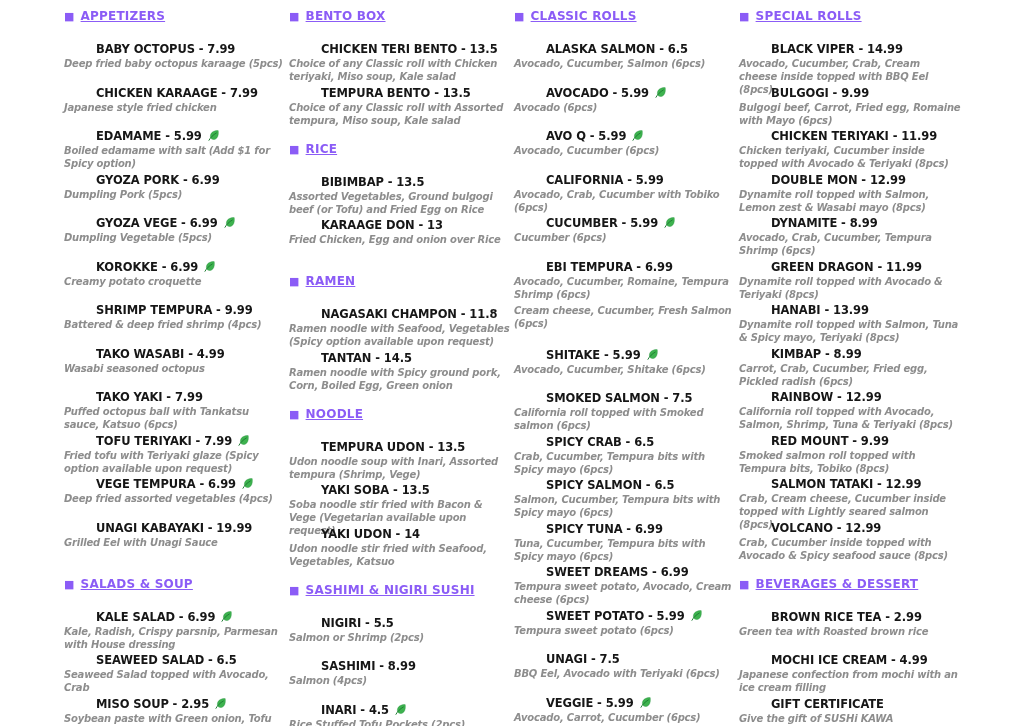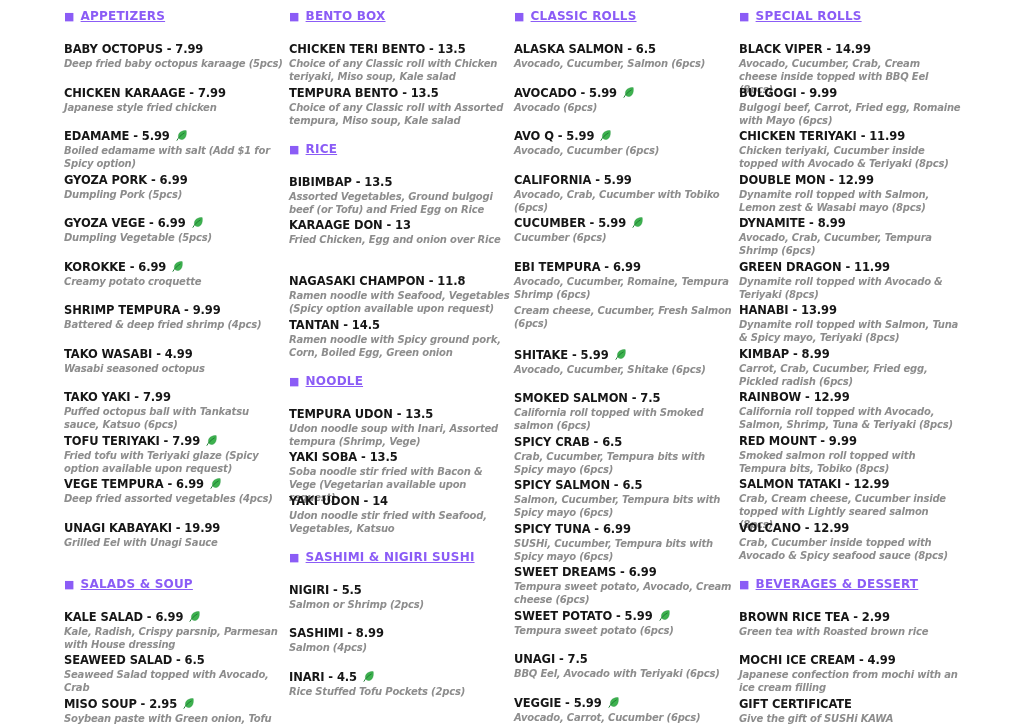--- a/index.html
+++ b/index.html
@@ -13,21 +13,21 @@
   .section-header {
     margin: 0 0 18px 0;
     font-size: 12px; font-weight: bold; line-height: 14px;
     color: #8b5cf6; text-decoration: underline; letter-spacing: 0.2px;
     cursor: pointer;
   }
   .sq { display: inline-block; margin-right: 6px; font-size: 11px; line-height: 14px; }
   .item { height: 43.5px; }
   .item-title {
     font-size: 11.5px; font-weight: bold; color: #161616;
-    line-height: 14px; letter-spacing: -0.1px; white-space: nowrap;
+    line-height: 14px; letter-spacing: -0.1px; white-space: nowrap; margin-left: 32px;
   }
   .leaf { display: inline-block; margin-left: 5px; vertical-align: -2px; line-height: 0; }
   .leaf-svg { width: 13px; height: 13px; }
   .item-desc {
     font-size: 10px; font-weight: bold; font-style: italic;
     color: #8d8d8d; line-height: 13px; margin-top: 1px; letter-spacing: -0.2px;
   }
 </style>
 </head>
 <body>
@@ -140,20 +140,21 @@
         <div class="item">
           <div class="item-title"><span>BIBIMBAP - 13.5</span></div>
           <div class="item-desc">Assorted Vegetables, Ground bulgogi beef (or Tofu) and Fried Egg on Rice</div>
         </div>
         <div class="item">
           <div class="item-title"><span>KARAAGE DON - 13</span></div>
           <div class="item-desc">Fried Chicken, Egg and onion over Rice</div>
         </div>
       </section>
       <section class="section">
+        <h2 class="section-header"><span class="sq">■</span><span class="section-label">RAMEN</span></h2>
         <div class="item">
           <div class="item-title"><span>NAGASAKI CHAMPON - 11.8</span></div>
           <div class="item-desc">Ramen noodle with Seafood, Vegetables (Spicy option available upon request)</div>
         </div>
         <div class="item">
           <div class="item-title"><span>TANTAN - 14.5</span></div>
           <div class="item-desc">Ramen noodle with Spicy ground pork, Corn, Boiled Egg, Green onion</div>
         </div>
       </section>
       <section class="section">
@@ -243,21 +244,21 @@
         <div class="item">
           <div class="item-title"><span>SPICY CRAB - 6.5</span></div>
           <div class="item-desc">Crab, Cucumber, Tempura bits with Spicy mayo (6pcs)</div>
         </div>
         <div class="item">
           <div class="item-title"><span>SPICY SALMON - 6.5</span></div>
           <div class="item-desc">Salmon, Cucumber, Tempura bits with Spicy mayo (6pcs)</div>
         </div>
         <div class="item">
           <div class="item-title"><span>SPICY TUNA - 6.99</span></div>
-          <div class="item-desc">SUSHi, Cucumber, Tempura bits with Spicy mayo (6pcs)</div>
+          <div class="item-desc">Tuna, Cucumber, Tempura bits with Spicy mayo (6pcs)</div>
         </div>
         <div class="item">
           <div class="item-title"><span>SWEET DREAMS - 6.99</span></div>
           <div class="item-desc">Tempura sweet potato, Avocado, Cream cheese (6pcs)</div>
         </div>
         <div class="item">
           <div class="item-title"><span>SWEET POTATO - 5.99</span><span class="leaf"><svg class="leaf-svg" viewBox="0 0 20 20" aria-hidden="true">
                 <path d="M17.3 2.5C10 2.1 5.6 5.8 5.2 10.7c-.2 2.2.8 4 2.2 4.8 2.2 1.3 5.4.7 7.4-1.4 2.8-2.9 3-7.9 2.5-11.6z" fill="#3db24e" stroke="#2a9140" stroke-width="0.6"></path>
                 <path d="M3 17.4C5.7 12.6 9.3 9.1 14.3 6.2" stroke="#1e7c33" stroke-width="1.5" fill="none" stroke-linecap="round"></path>
               </svg></span></div>

